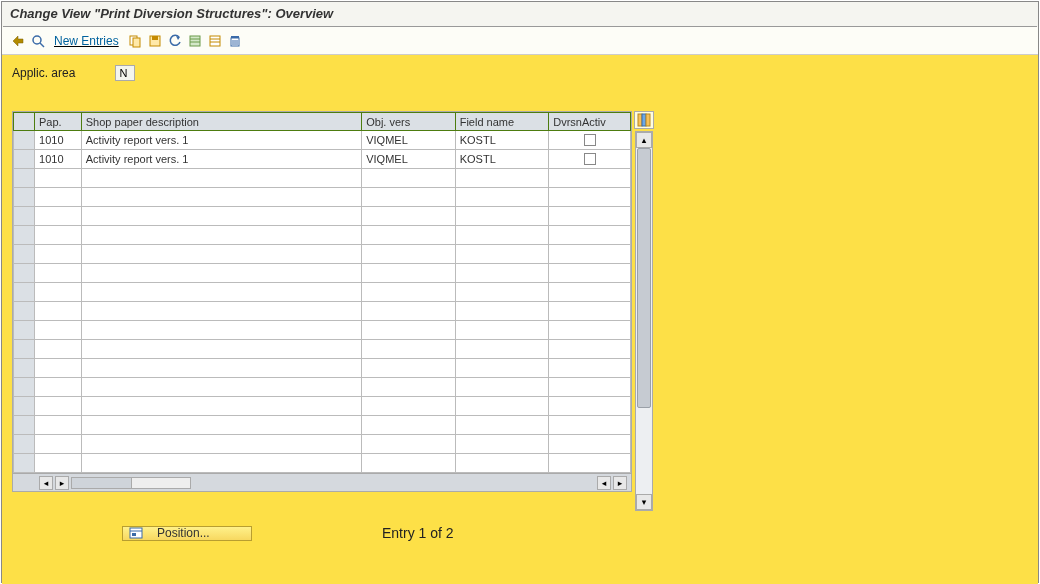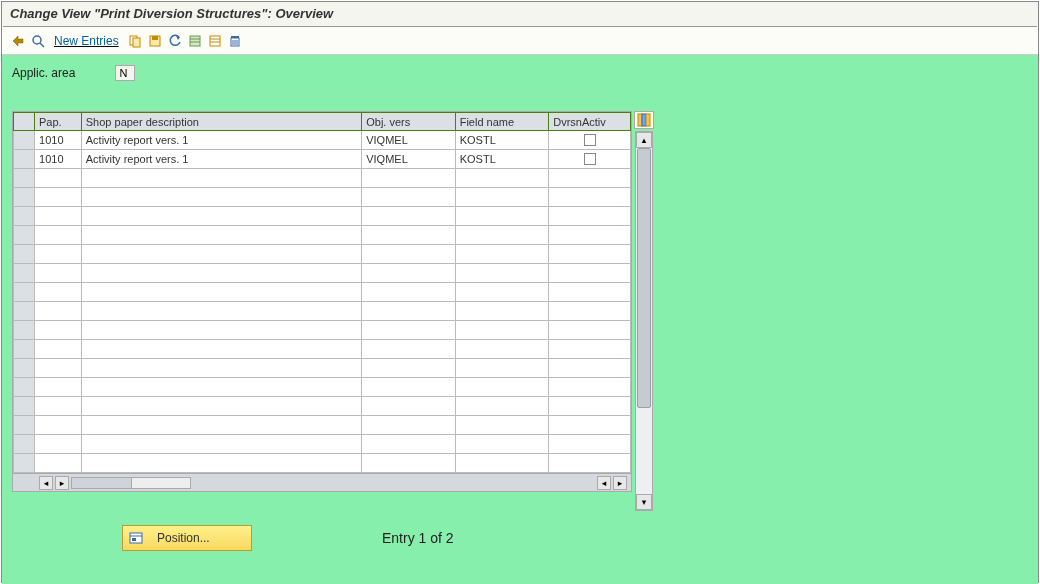--- a/index.html
+++ b/index.html
@@ -62,21 +62,21 @@
       left: 230px;
       top: 33px;
       font-size: 18px;
       color: #e8ad6a;
       font-weight: bold;
       letter-spacing: 0.5px;
       pointer-events: none;
       font-family: Arial, sans-serif;
     }
     .content {
-      background: #86efac;
+      background: #fde047;
       padding: 10px;
       height: calc(100% - 50px);
     }
     .applic-row {
       display: flex;
       align-items: center;
       gap: 40px;
       margin-bottom: 30px;
       font-size: 12px;
     }
@@ -193,21 +193,21 @@
       display: flex;
       align-items: center;
       gap: 110px;
       margin-top: 14px;
       margin-left: 110px;
     }
     .position-btn {
       display: flex; align-items: center;
       background: linear-gradient(#fff18a,#f7d860);
       border: 1px solid #b89e30;
-      height: 26px;
+      height: 15px;
       padding: 0 28px 0 6px;
       gap: 14px;
       cursor: pointer;
       font-size: 12px;
       color: #333;
       min-width: 130px;
       justify-content: flex-start;
     }
     .position-btn .ico {
       width:14px;height:14px;

